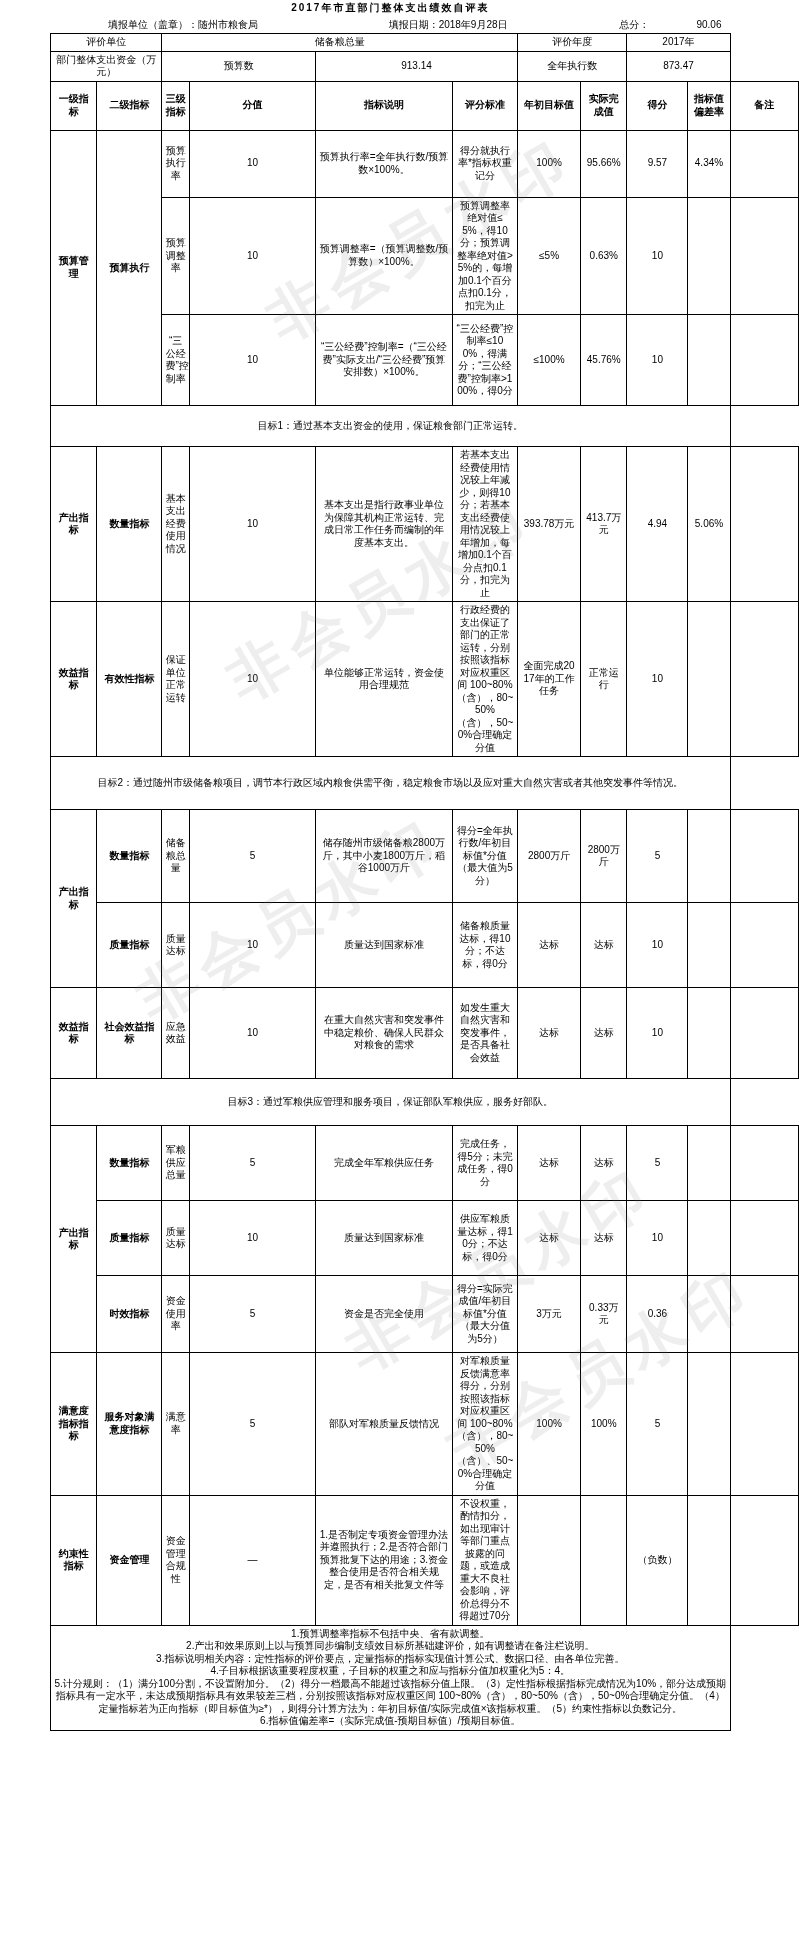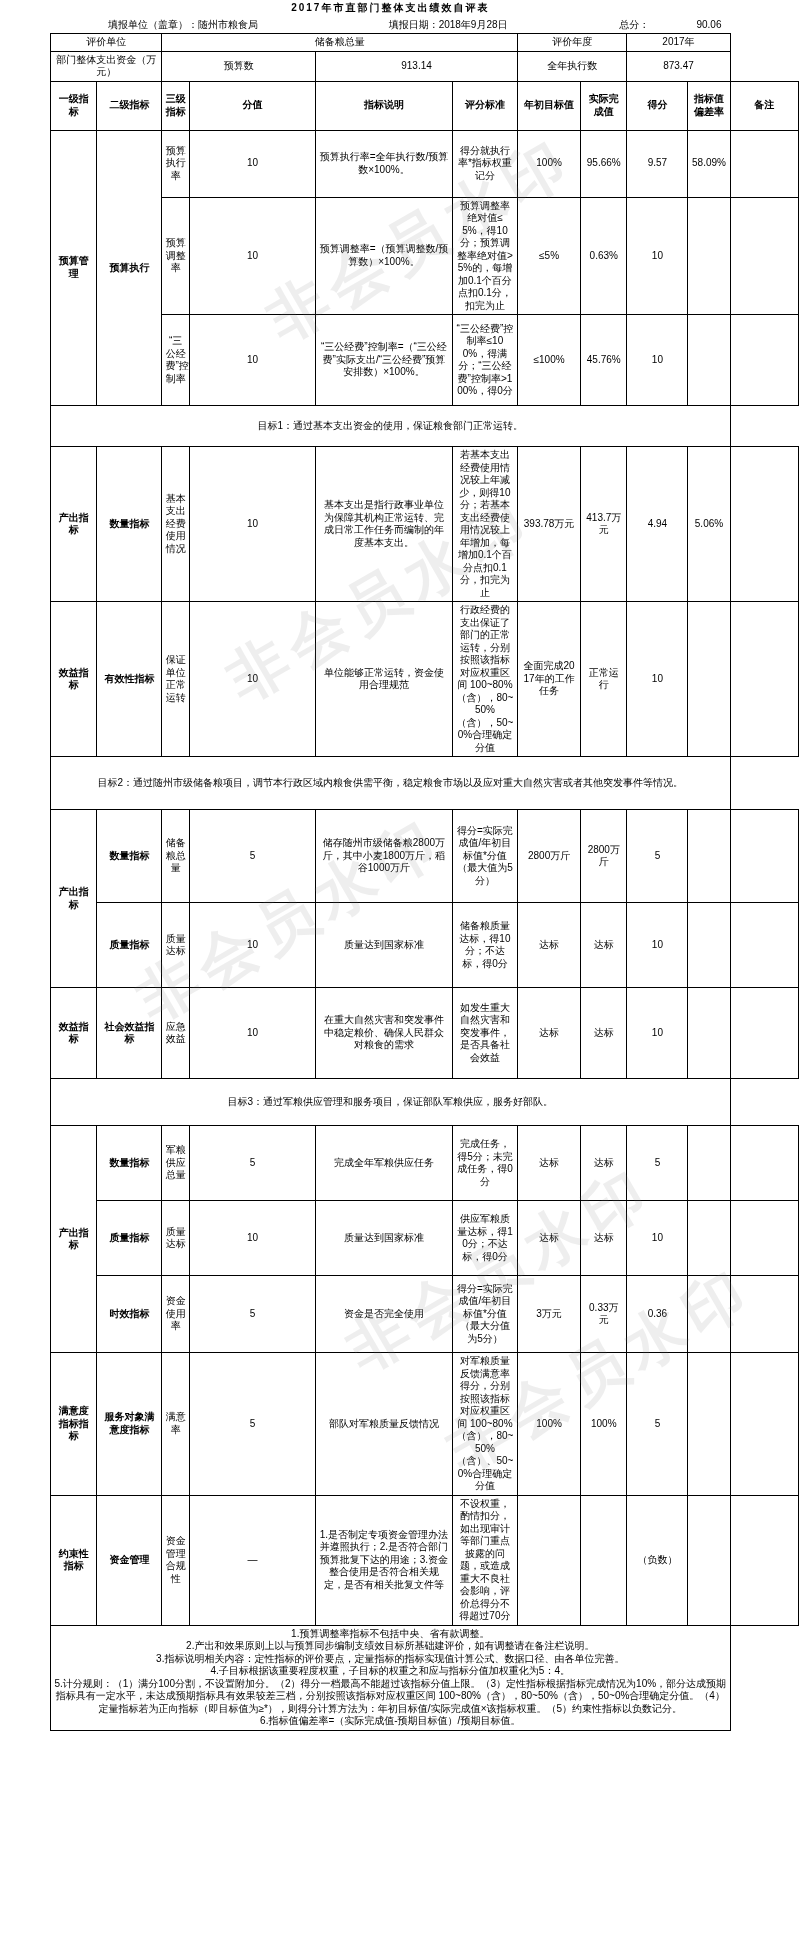--- a/index.html
+++ b/index.html
@@ -101,21 +101,21 @@
     <td class="noborder"></td>
     <td rowspan="3" class="vhead">预算管理</td>
     <td rowspan="3" class="vhead">预算执行</td>
     <td style="height:62px">预算执行率</td>
     <td>10</td>
     <td class="small">预算执行率=全年执行数/预算数×100%。</td>
     <td class="small">得分就执行率*指标权重记分</td>
     <td>100%</td>
     <td>95.66%</td>
     <td>9.57</td>
-    <td>58.09%</td>
+    <td>4.34%</td>
     <td></td>
   </tr>
   <tr>
     <td class="noborder"></td>
     <td style="height:88px">预算调整率</td>
     <td>10</td>
     <td class="small">预算调整率=（预算调整数/预算数）×100%。</td>
     <td class="small">预算调整率绝对值≤5%，得10分；预算调整率绝对值&gt;5%的，每增加0.1个百分点扣0.1分，扣完为止</td>
     <td>≤5%</td>
     <td>0.63%</td>
@@ -177,21 +177,21 @@
     <td class="noborder"></td>
   </tr>
 
   <tr>
     <td class="noborder"></td>
     <td rowspan="2" class="vhead">产出指标</td>
     <td class="vhead" style="height:88px">数量指标</td>
     <td>储备粮总量</td>
     <td>5</td>
     <td class="small">储存随州市级储备粮2800万斤，其中小麦1800万斤，稻谷1000万斤</td>
-    <td class="small">得分=实际完成值/年初目标值*分值（最大值为5分）</td>
+    <td class="small">得分=全年执行数/年初目标值*分值（最大值为5分）</td>
     <td>2800万斤</td>
     <td>2800万斤</td>
     <td>5</td>
     <td></td>
     <td></td>
   </tr>
   <tr>
     <td class="noborder"></td>
     <td class="vhead" style="height:80px">质量指标</td>
     <td>质量达标</td>

